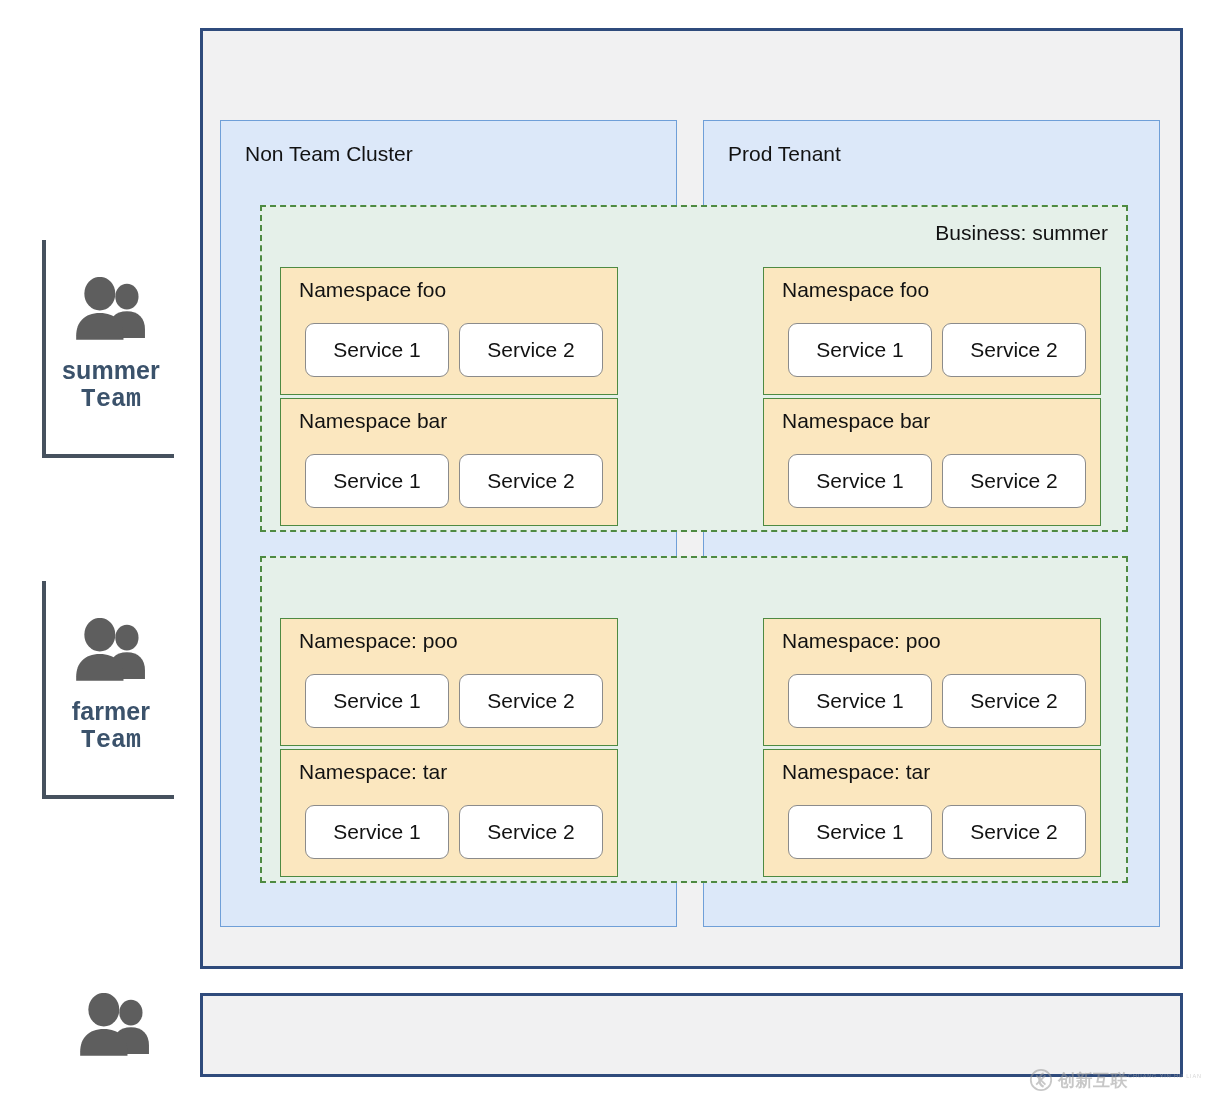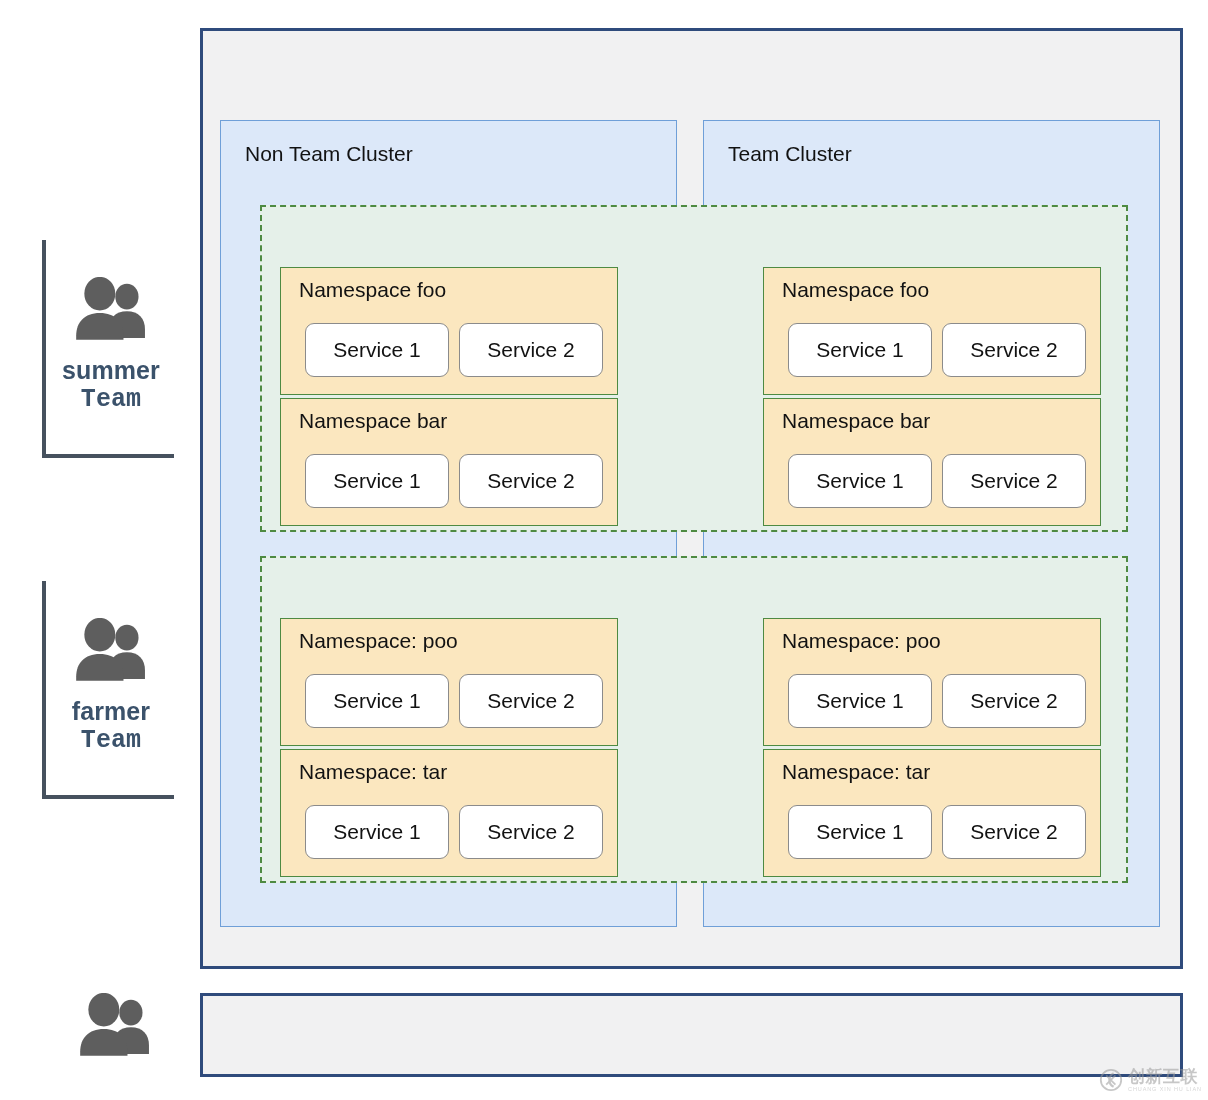--- a/index.html
+++ b/index.html
@@ -152,21 +152,21 @@
   .watermark {
     position: absolute;
     right: 6px;
     bottom: 8px;
     display: flex;
     align-items: center;
     gap: 5px;
     opacity: 0.55;
   }
   .wm-mark { width: 24px; height: 24px; display:block; }
-  .wm-text { display: flex; flex-direction: column; line-height: 1; }
+  .wm-text { display: flex; line-height: 1; }
   .wm-cn {
     font-size: 17px;
     font-weight: bold;
     color: #9a9a9a;
     letter-spacing: 0.5px;
   }
   .wm-py {
     font-size: 5.5px;
     color: #b3b3b3;
     letter-spacing: 0.9px;
@@ -230,23 +230,24 @@
   </span>
 
   <div class="tenant-space" style="left:200px; top:28px; width:983px; height:941px;">
   </div>
 
 
   <div class="cluster" style="left:220px; top:120px; width:457px; height:807px;"></div>
   <div class="cluster-title" style="left:245px; top:142px;">Non Team Cluster</div>
 
   <div class="cluster" style="left:703px; top:120px; width:457px; height:807px;"></div>
-  <div class="cluster-title" style="left:728px; top:142px;">Team Cluster</div>
+  <div class="cluster-title" style="left:728px; top:142px;">Prod Tenant</div>
 
   <div class="business-band" style="left:260px; top:205px; width:868px; height:327px;"></div>
+  <div class="business-label" style="left:828px; top:221px; width:280px;">Business: summer</div>
 
   <div class="namespace" style="left:280px; top:267px; width:338px; height:128px;">
     <div class="namespace-title">Namespace foo</div>
     <div class="service" style="left:24px; top:55px; width:144px; height:54px;">Service 1</div>
     <div class="service" style="left:178px; top:55px; width:144px; height:54px;">Service 2</div>
   </div>
 
   <div class="namespace" style="left:280px; top:398px; width:338px; height:128px;">
     <div class="namespace-title">Namespace bar</div>
     <div class="service" style="left:24px; top:55px; width:144px; height:54px;">Service 1</div>

